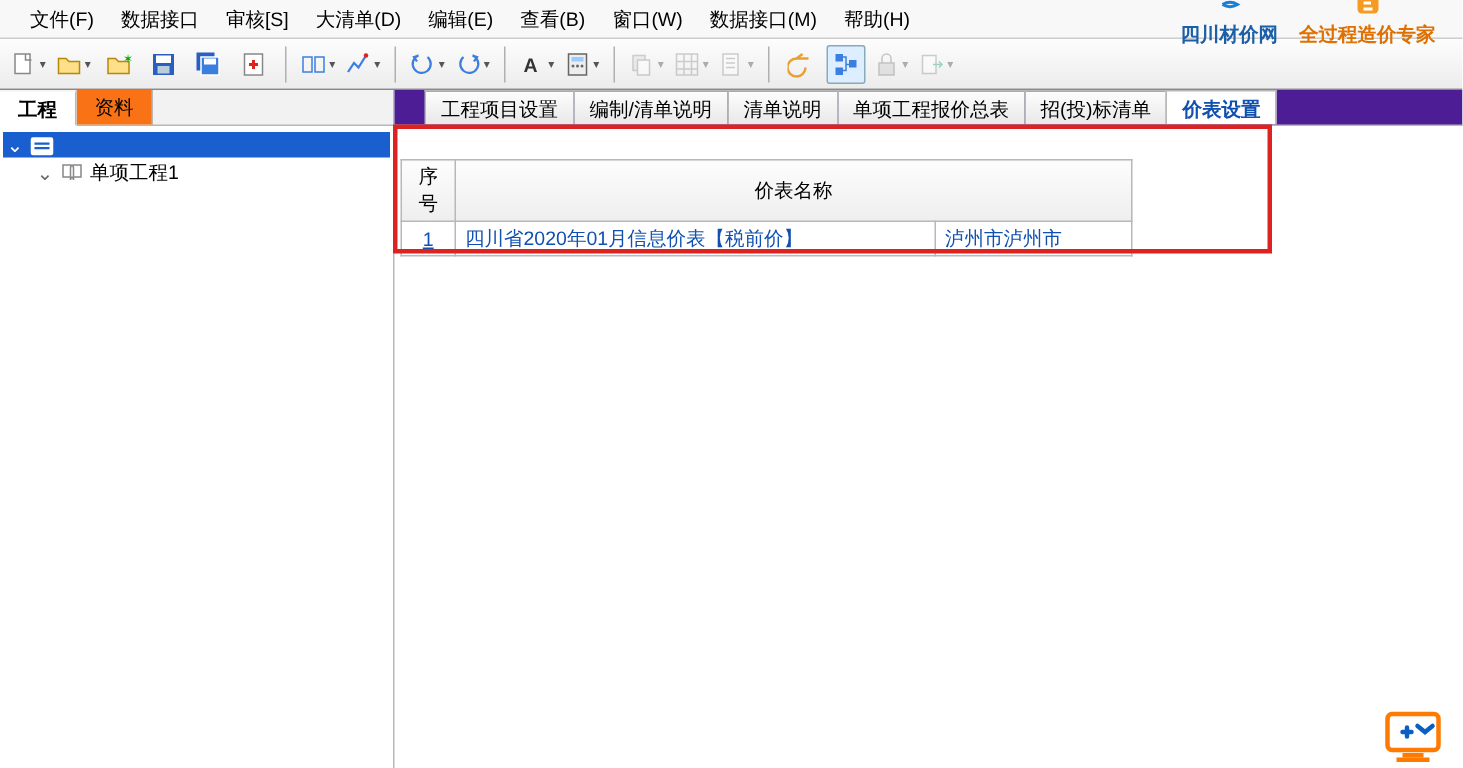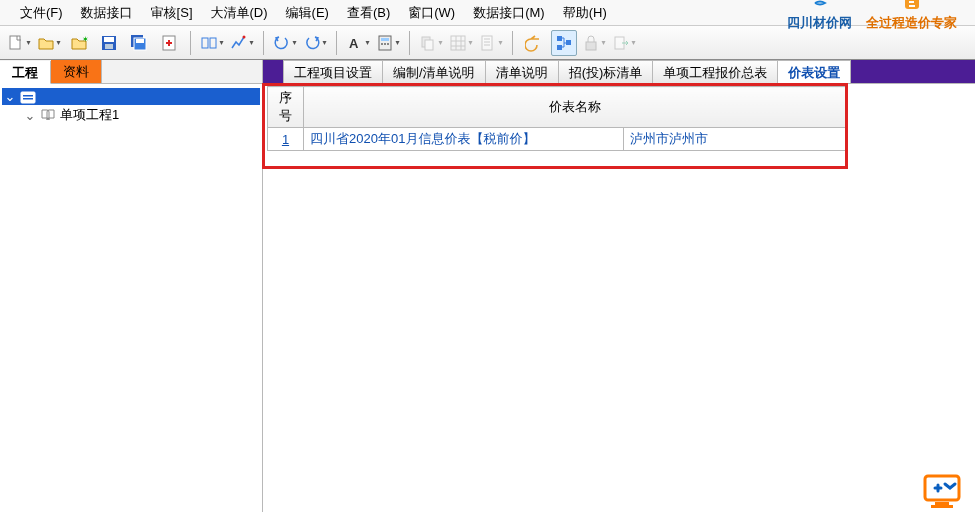--- a/index.html
+++ b/index.html
@@ -134,22 +134,23 @@
     }
     .highlight-box {
       position:absolute;
       left: -1px; top: -1px;
       width: 586px; height: 86px;
       border: 3px solid #d22;
       pointer-events:none;
     }
     table.grid {
       border-collapse: collapse;
-      width: 580px;
+      width: 488px;
       margin-left:2px;
+      margin-top:20px;
     }
     table.grid th, table.grid td {
       border: 1px solid #b8b8b8;
       padding: 2px 6px;
       font-size: 13px;
       background:#fff;
       text-align:left;
     }
     table.grid th {
       background: linear-gradient(#fdfdfd,#eee);
@@ -373,22 +374,22 @@
       </div>
     </div>
   </div>
 
   <div class="right-panel">
     <div class="right-tabs">
       <div style="width:20px"></div>
       <div class="tab">工程项目设置</div>
       <div class="tab">编制/清单说明</div>
       <div class="tab">清单说明</div>
+      <div class="tab">单项工程报价总表</div>
       <div class="tab">招(投)标清单</div>
-      <div class="tab">单项工程报价总表</div>
       <div class="tab active">价表设置</div>
     </div>
     <div class="grid-area">
       <div class="highlight-box"></div>
       <table class="grid">
         <thead>
           <tr>
             <th>序号</th>
             <th colspan="2">价表名称</th>
           </tr>

